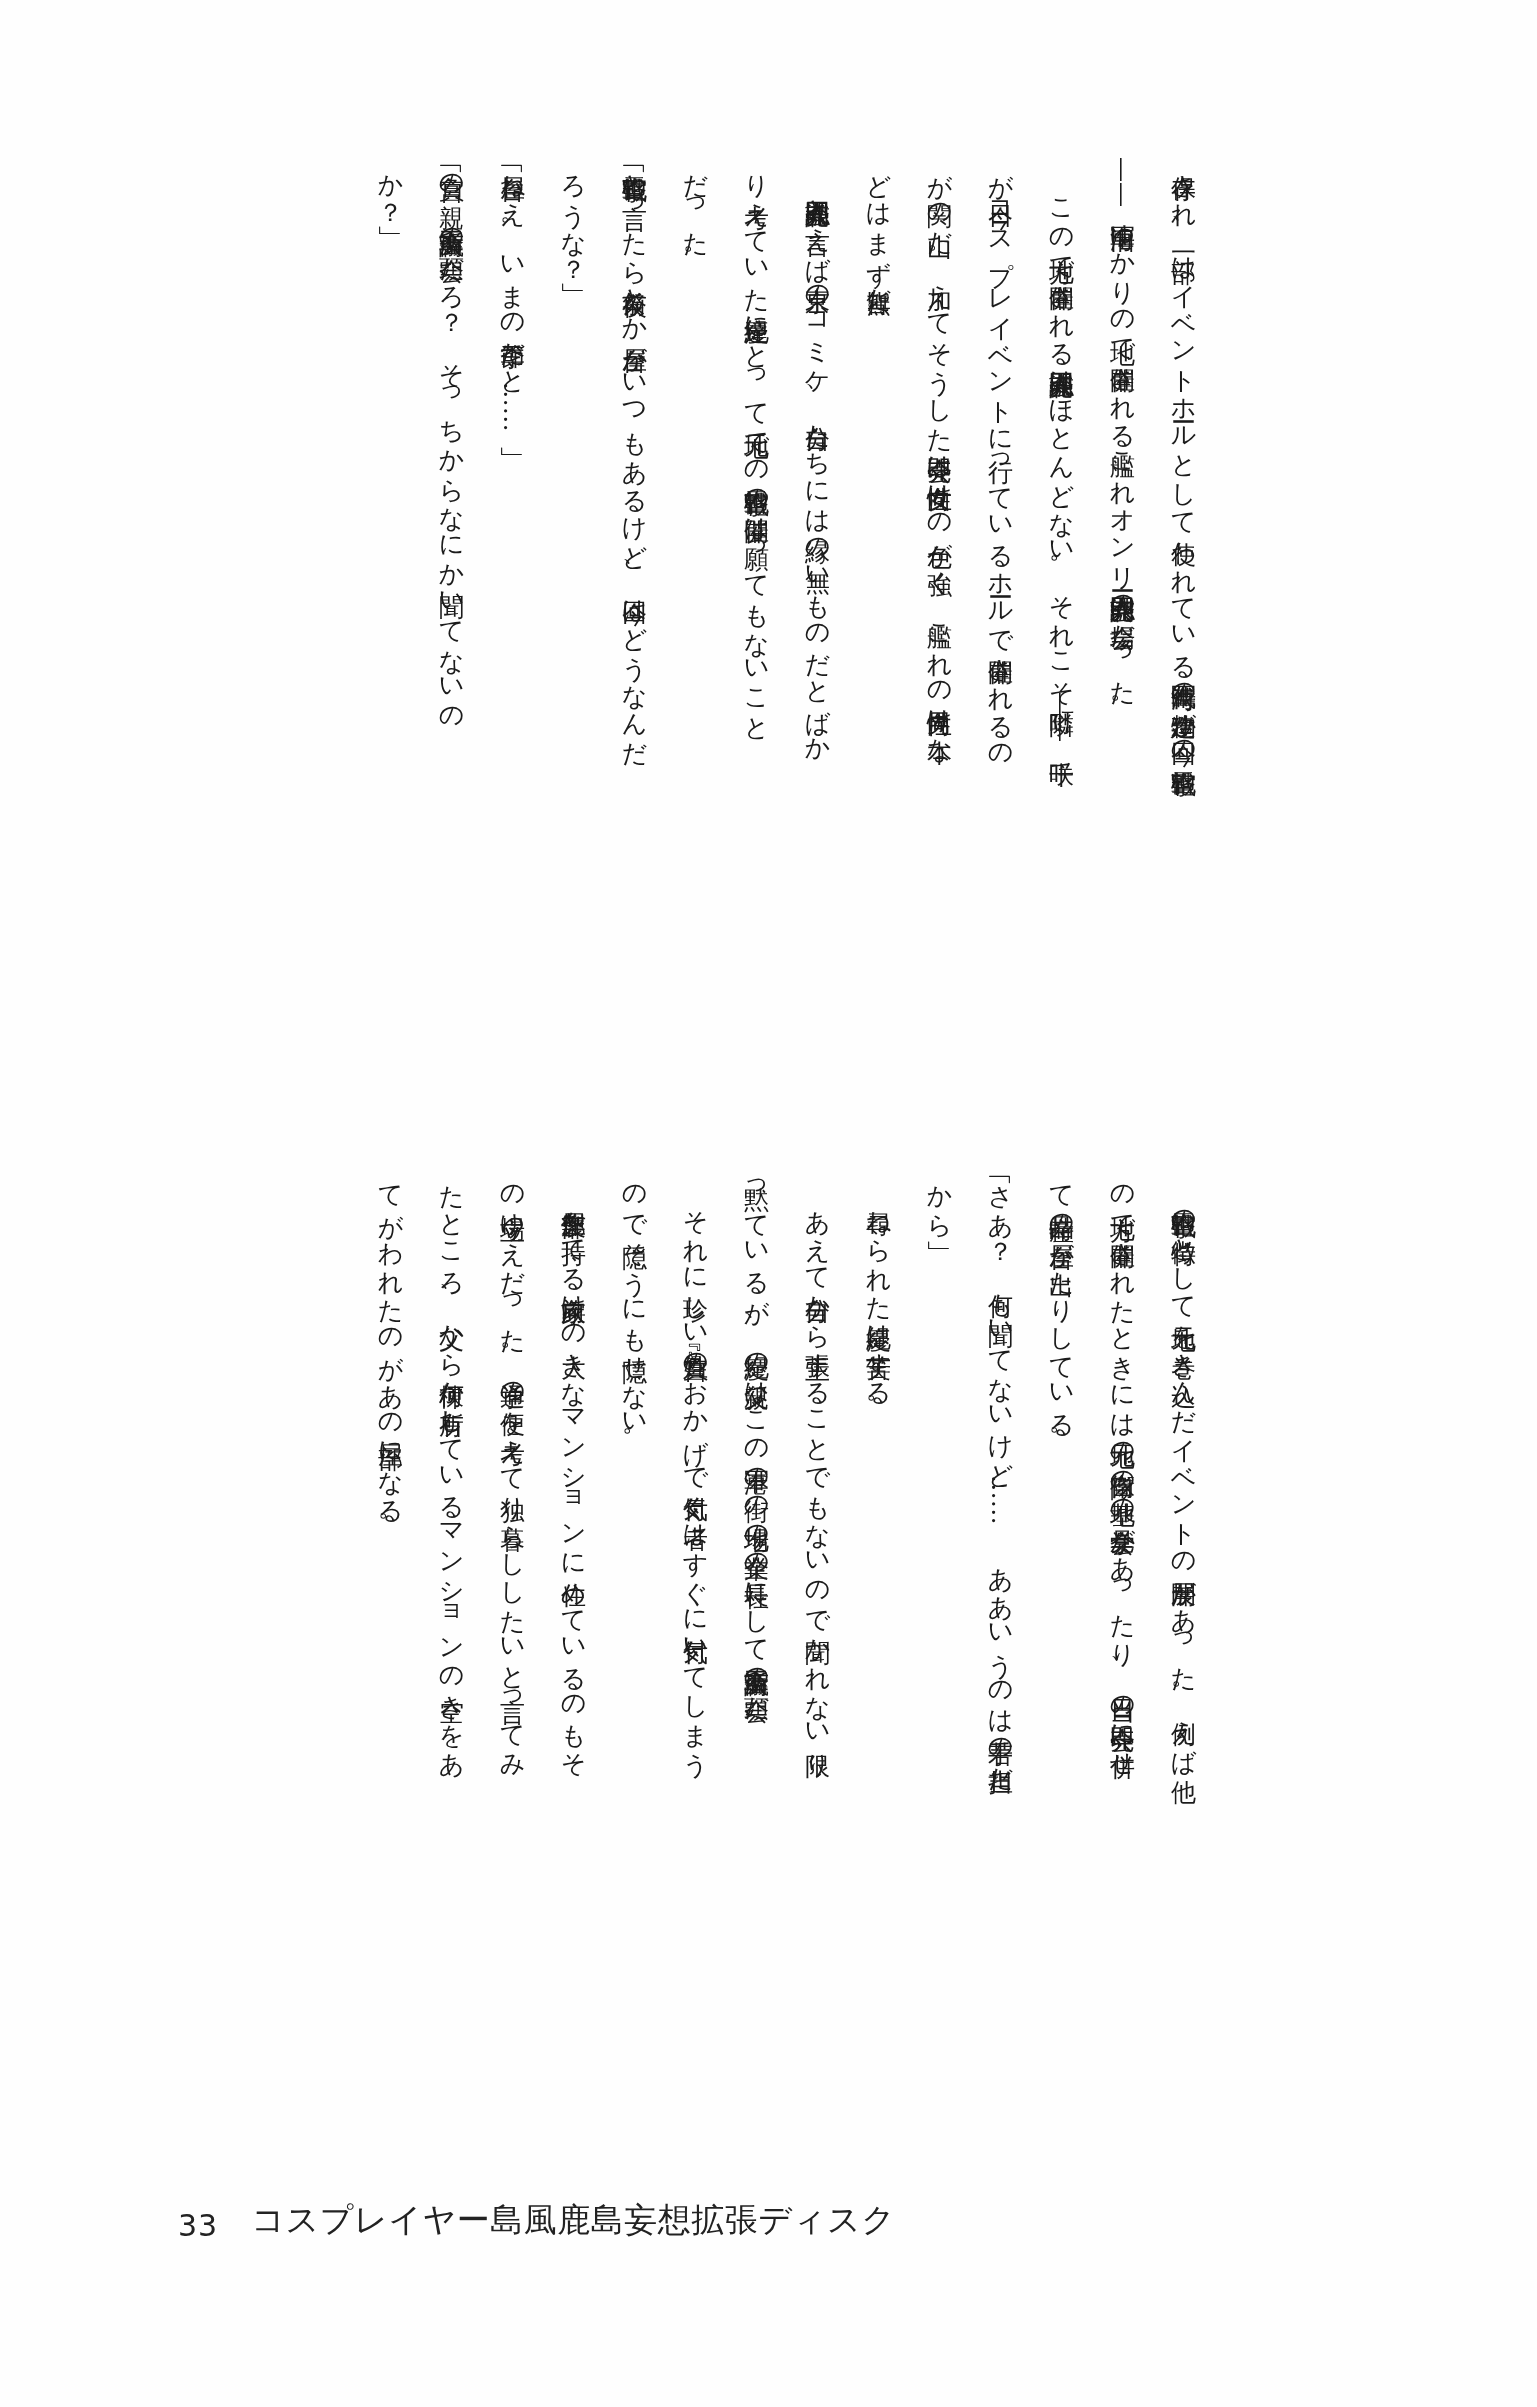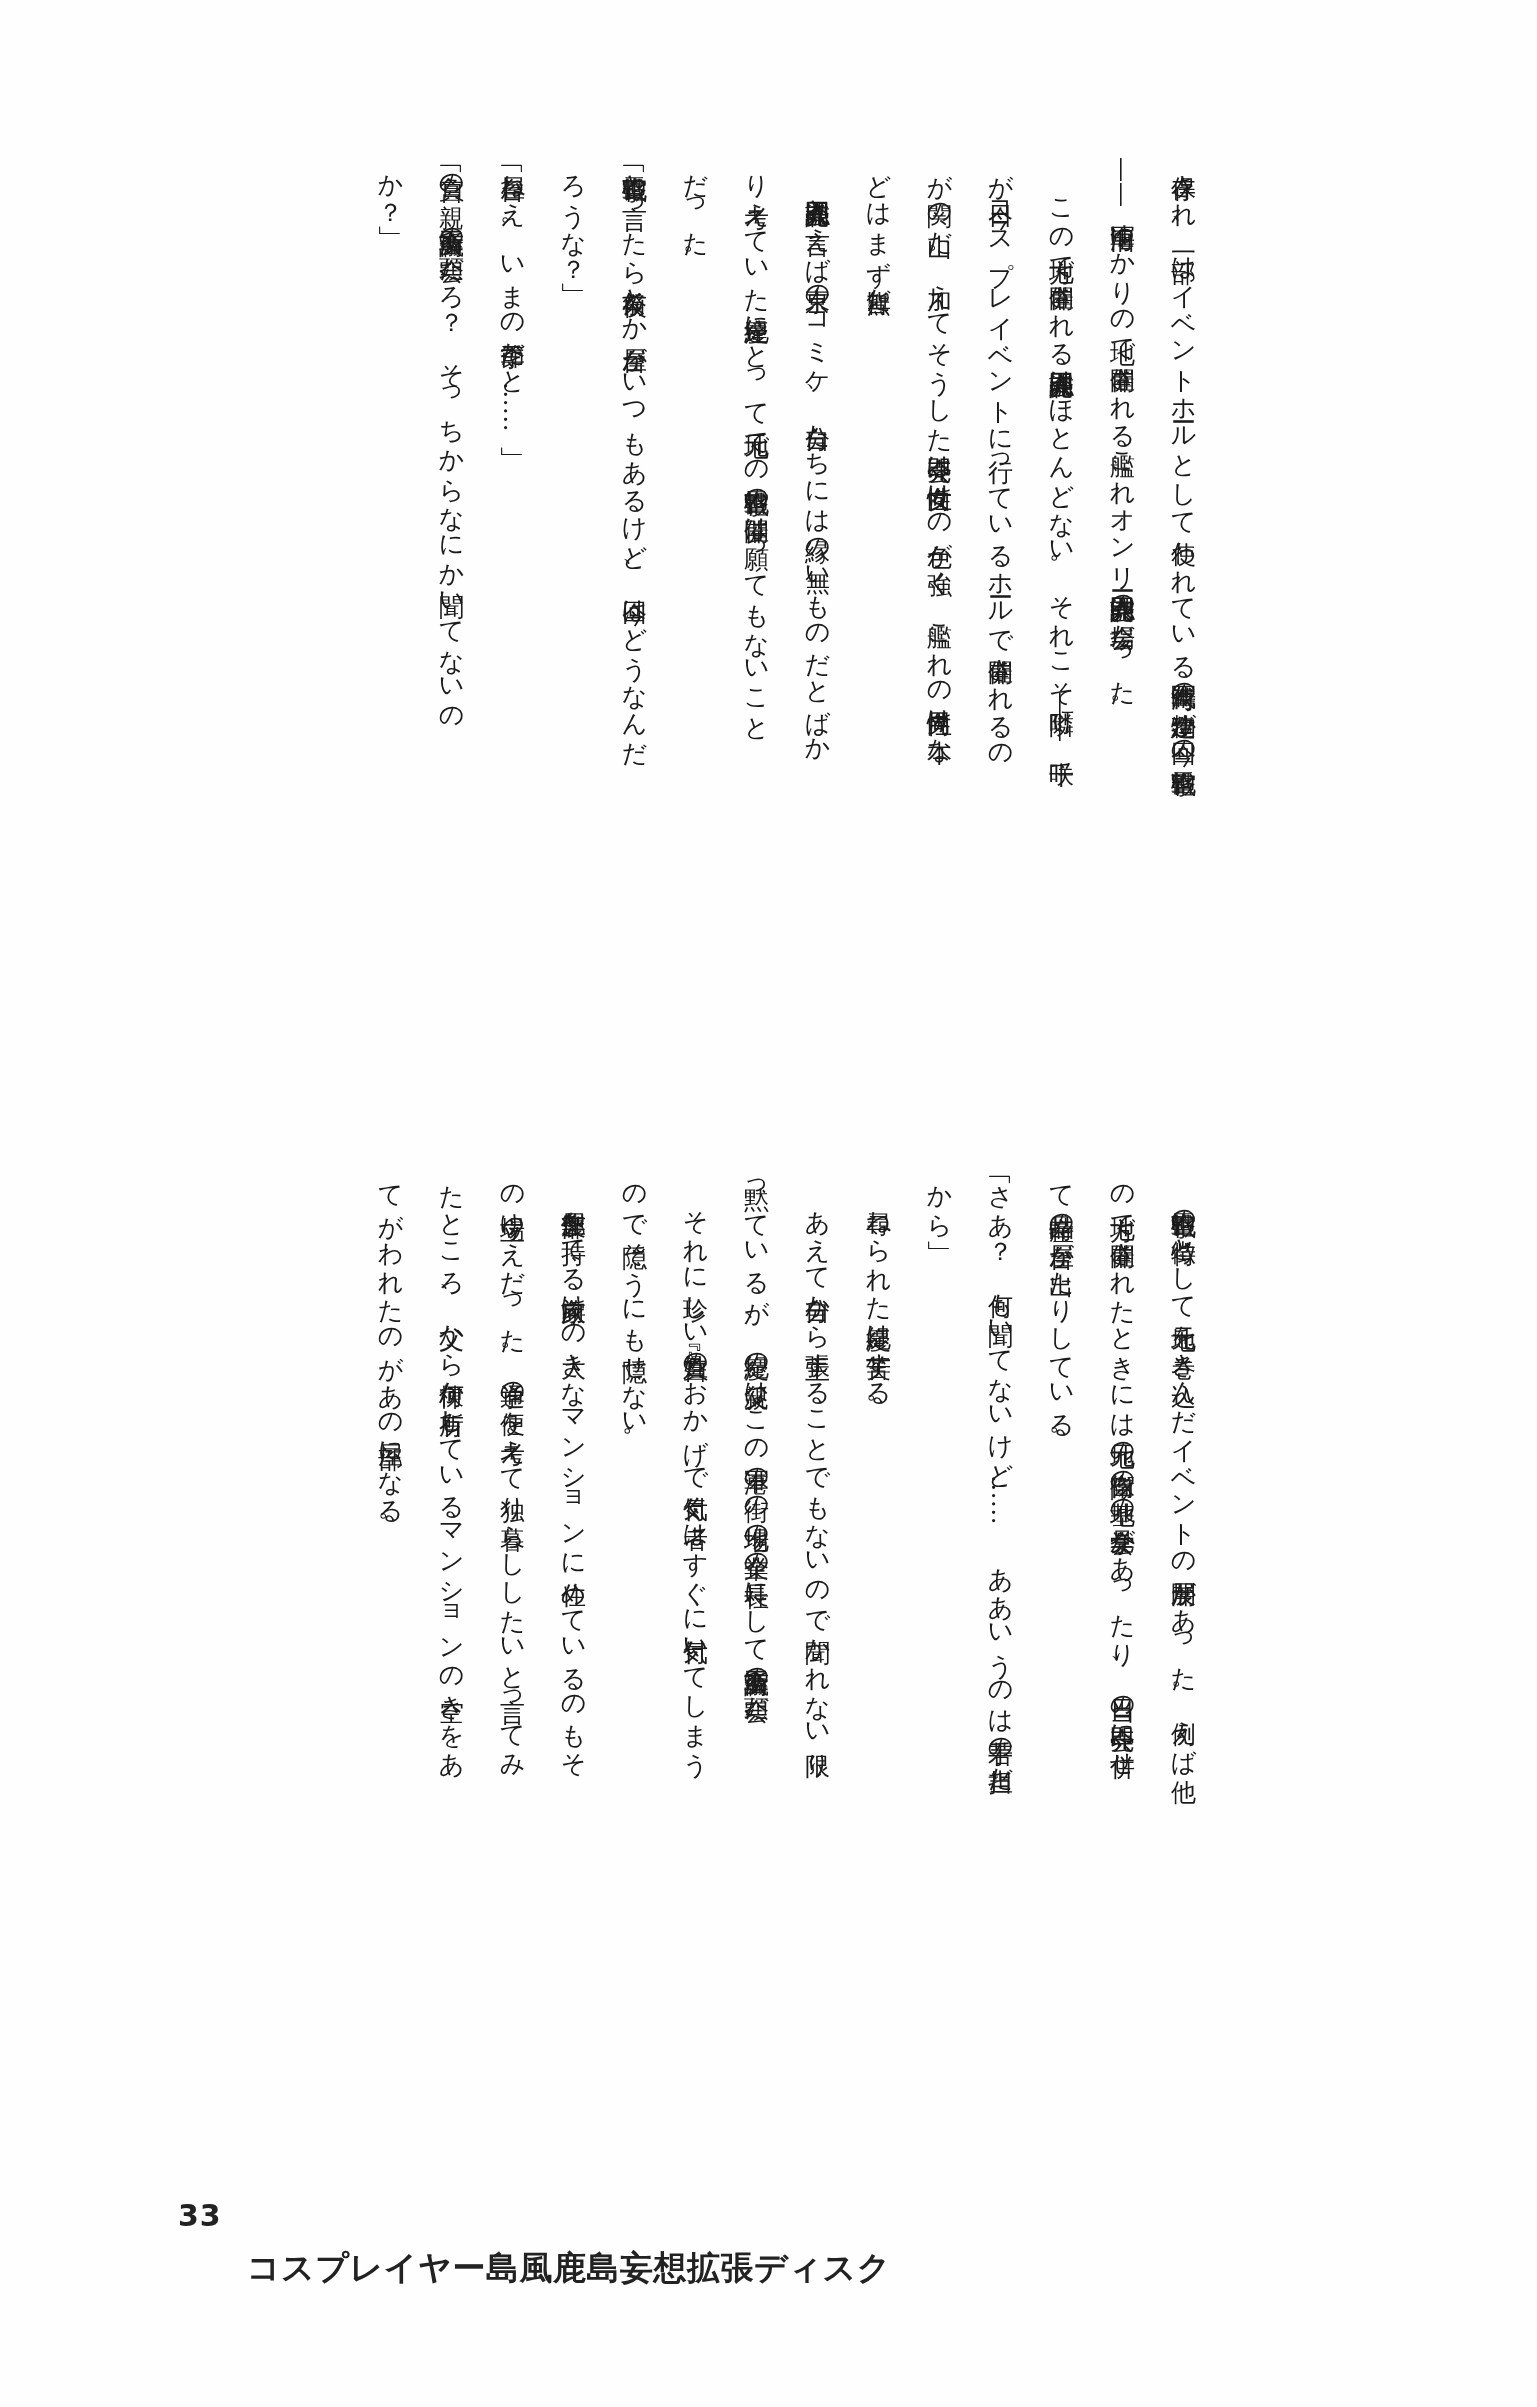--- a/index.html
+++ b/index.html
@@ -36,35 +36,33 @@
     padding: 0;
   }
   .text-block p.paragraph.indent {
     text-indent: 1em;
   }
   .page-footer {
     position: absolute;
     top: 2198px;
     left: 178px;
     display: flex;
-    align-items: flex-start;
-    gap: 25px;
+    align-items: flex-end;
+    gap: 33px;
     font-family: "DejaVu Sans", "Liberation Sans", sans-serif;
     color: #222222;
     white-space: nowrap;
-    font-weight: bold;
   }
   .page-number {
     font-size: 30px;
     letter-spacing: 1px;
   }
   .book-title {
     font-size: 33px;
     letter-spacing: 0.5px;
-    margin-top: 48px;
   }
 </style>
 </head>
 <body>
 
 <div class="page">
 
   <section class="text-block block-top">
       <p class="paragraph">保存され、一部はイベントホールとして使われている海軍時代の建造物が今回の砲雷撃戦——旧海軍ゆかりの地で開催される艦これオンリー同人誌即売会の会場だった。</p>
       <p class="paragraph indent">この地方で開催される同人誌即売会はほとんどない。それこそ隣町——千咲が今日コスプレイベントに行っているホールで開催されるのが関の山だ。加えてそうした即売会は女性向けの色が強く、艦これの男性向け本などはまず皆無だ。</p>

